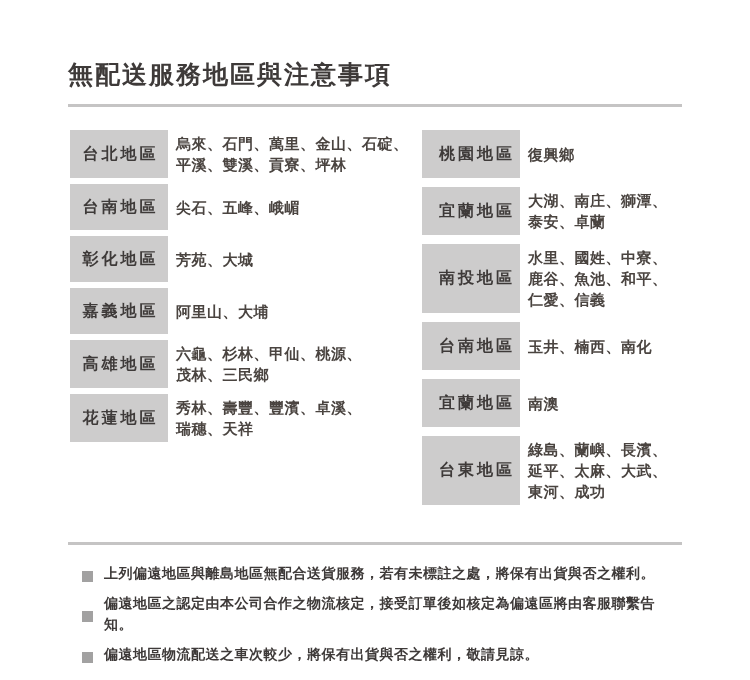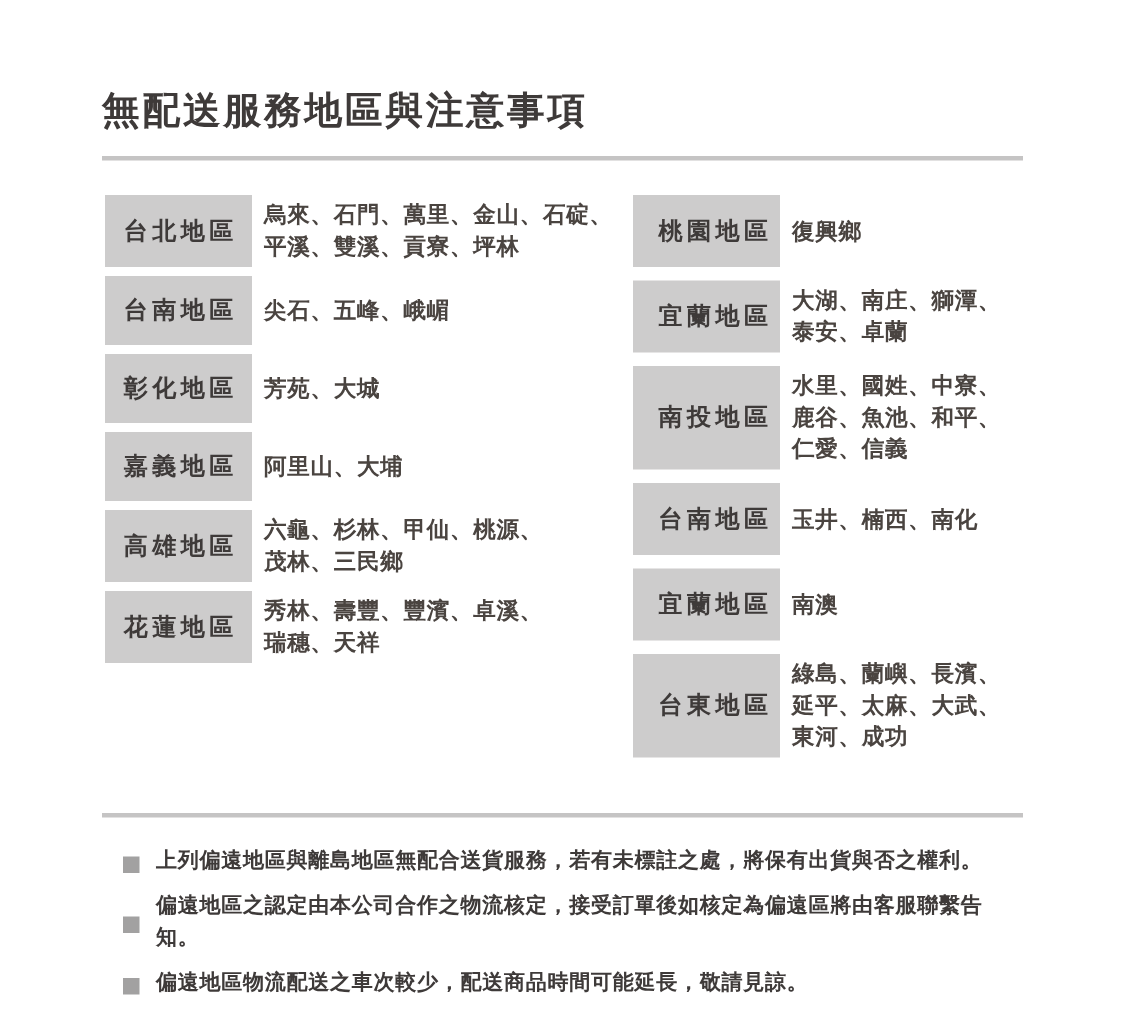--- a/index.html
+++ b/index.html
@@ -179,17 +179,17 @@
     <div class="note">
       <span class="square-bullet"></span>
       <span class="note-text">上列偏遠地區與離島地區無配合送貨服務，若有未標註之處，將保有出貨與否之權利。</span>
     </div>
     <div class="note">
       <span class="square-bullet"></span>
       <span class="note-text">偏遠地區之認定由本公司合作之物流核定，接受訂單後如核定為偏遠區將由客服聯繫告知。</span>
     </div>
     <div class="note">
       <span class="square-bullet"></span>
-      <span class="note-text">偏遠地區物流配送之車次較少，配送商品時間可能延長，敬請見諒。</span>
+      <span class="note-text">偏遠地區物流配送之車次較少，將保有出貨與否之權利，敬請見諒。</span>
     </div>
   </div>
 
 </div>
 
 </body></html>

